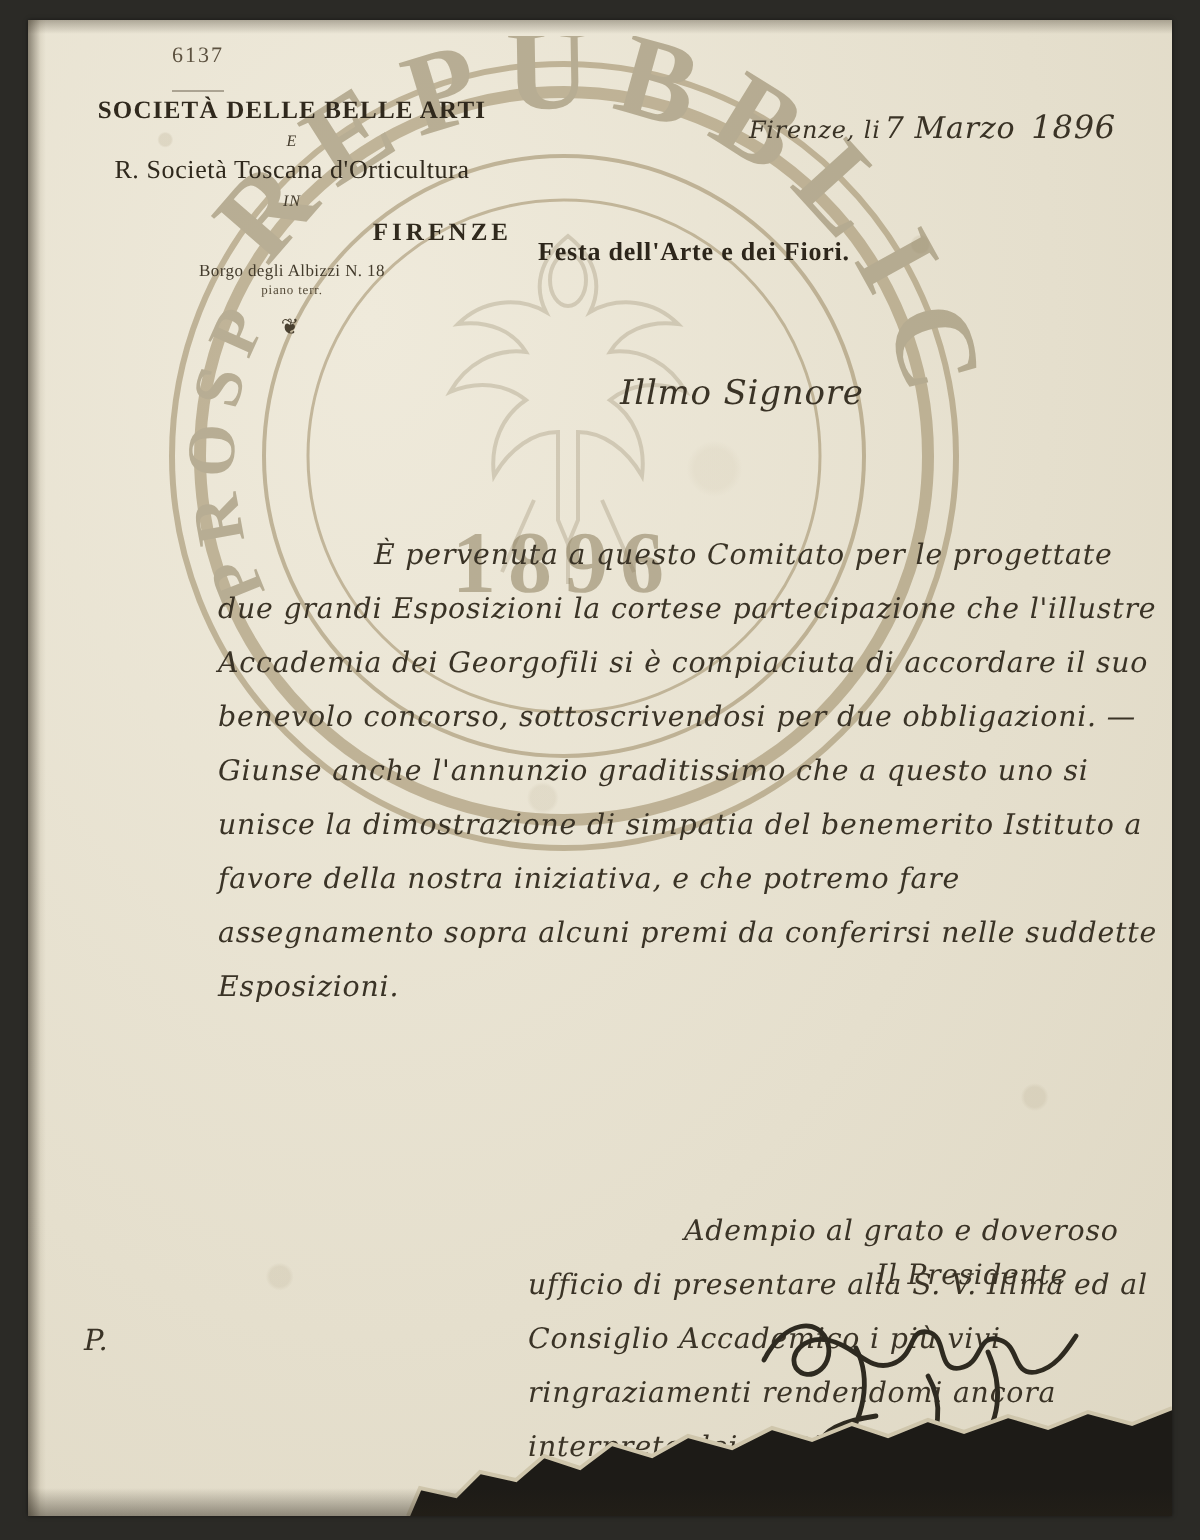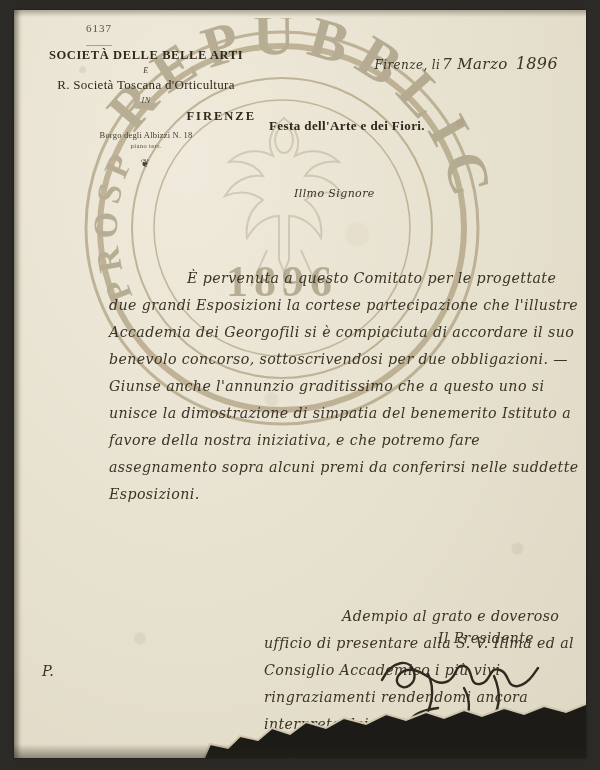--- a/index.html
+++ b/index.html
@@ -188,23 +188,23 @@
     font-weight: bold;
     font-size: 13px;
     color: #2d261b;
     letter-spacing: 0.4px;
     white-space: nowrap;
   }
 
   
   #salutation {
     position: absolute;
-    left: 280px;
+    left: 296px;
     top: 177px;
-    font-size: 11px;
+    font-size: 17px;
   }
 
   
   #body {
     position: absolute;
     left: 95px;
     top: 228px;
     width: 472px;
   }
   .para {

